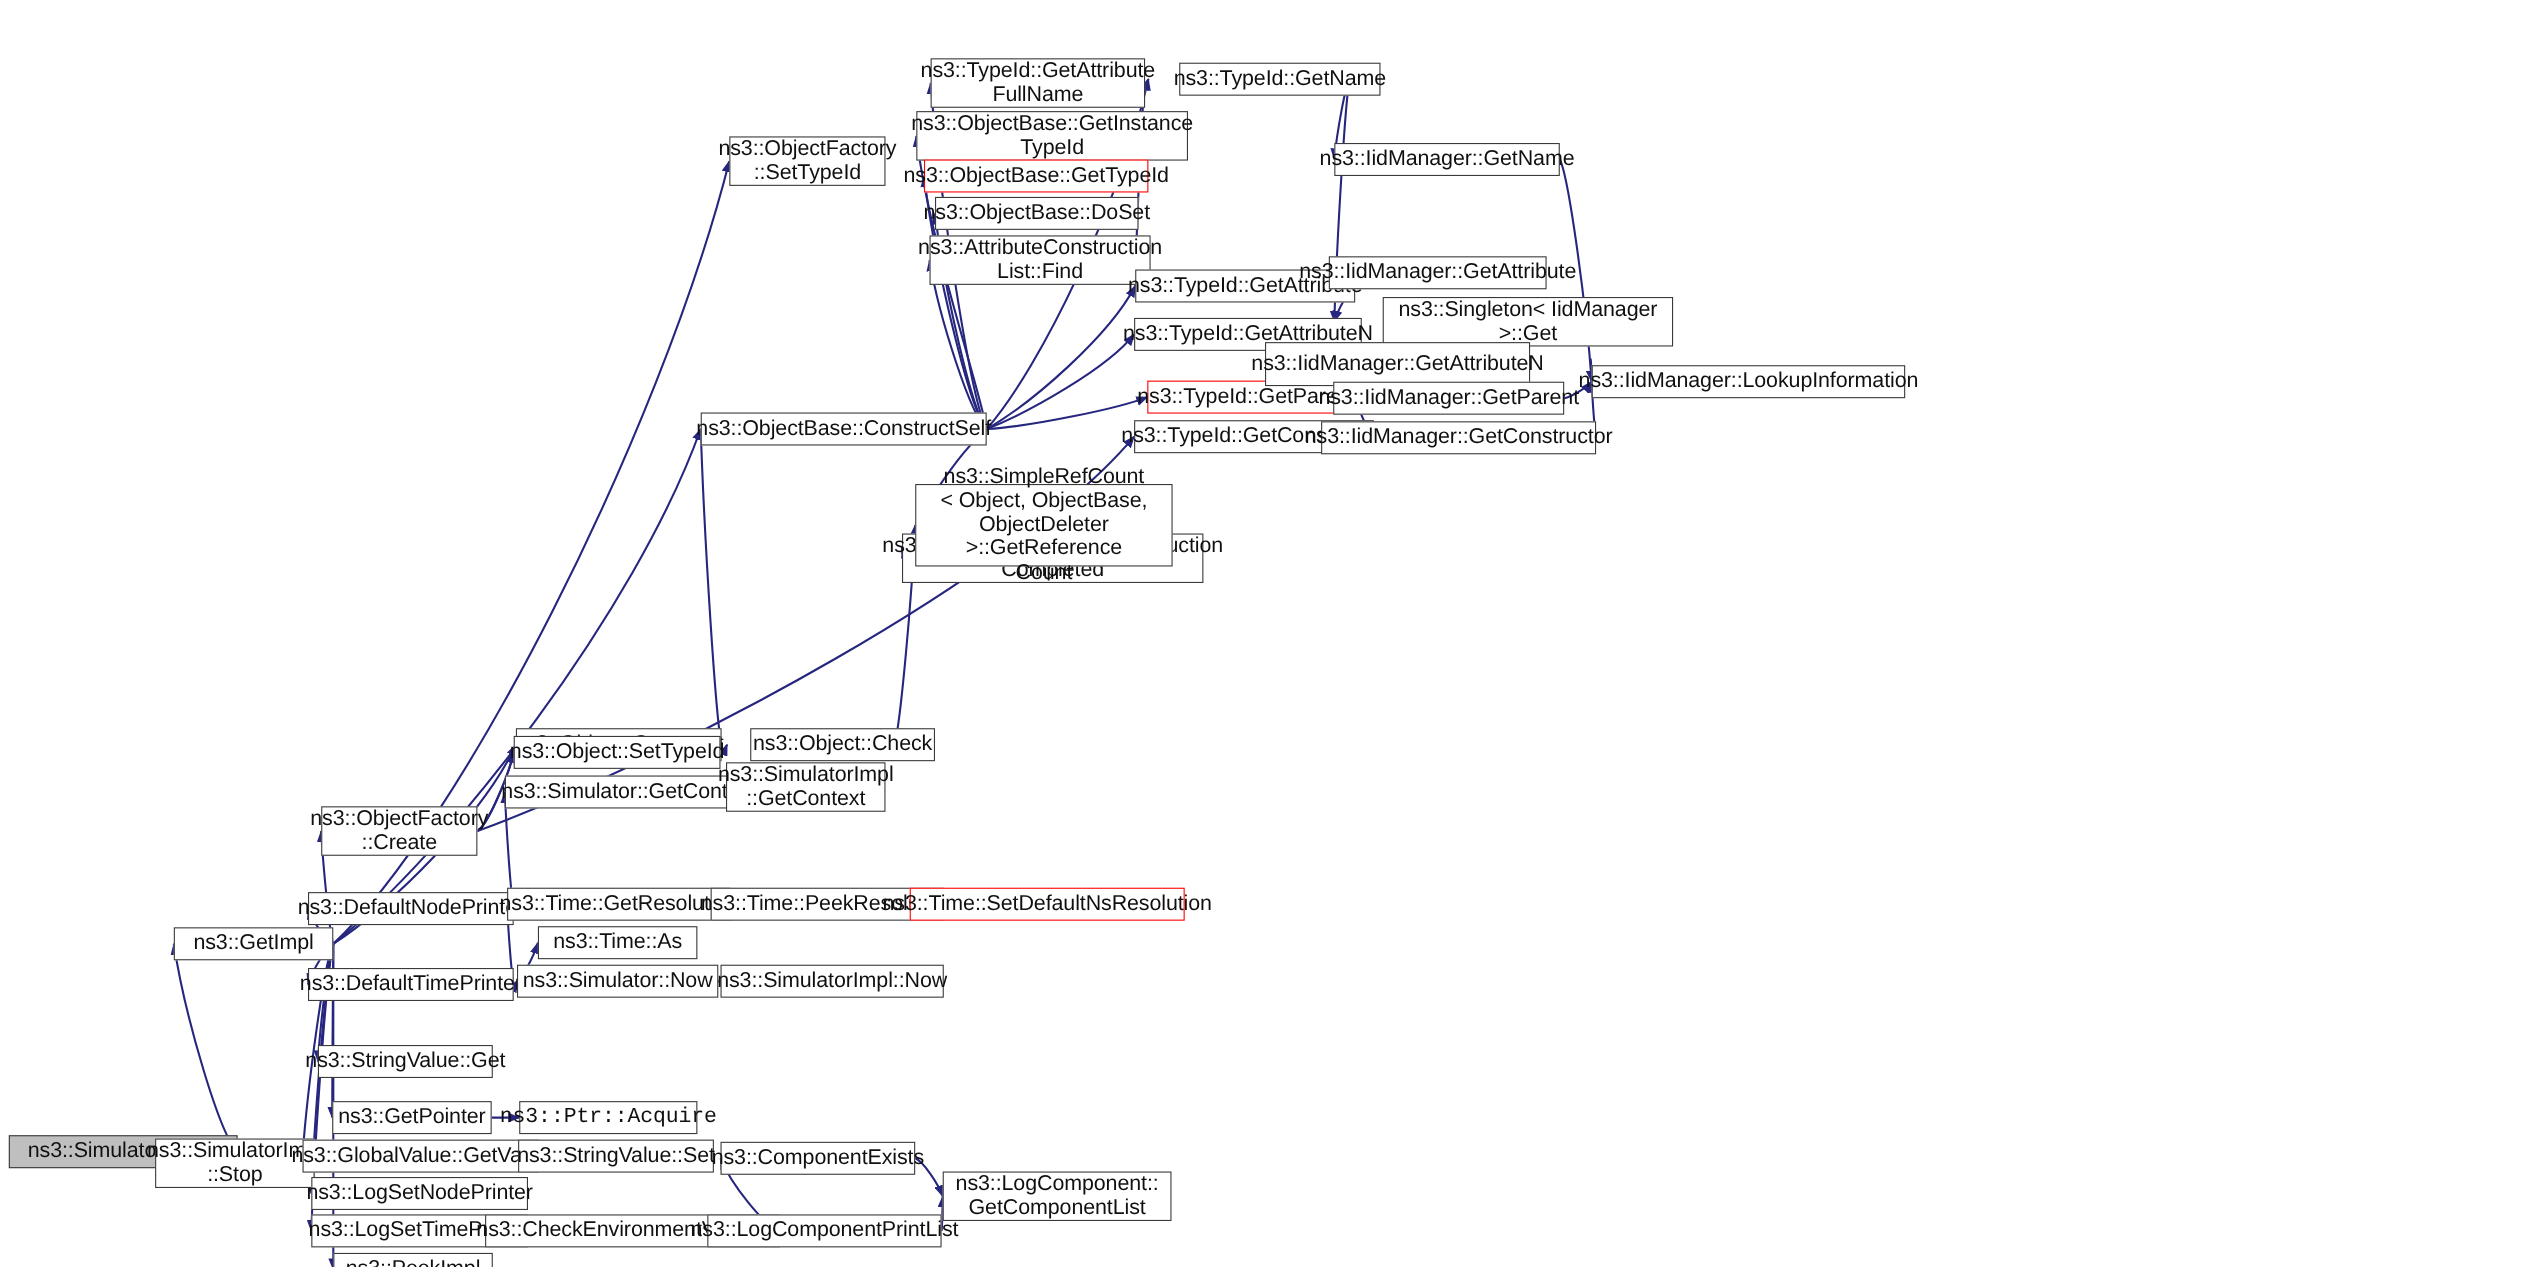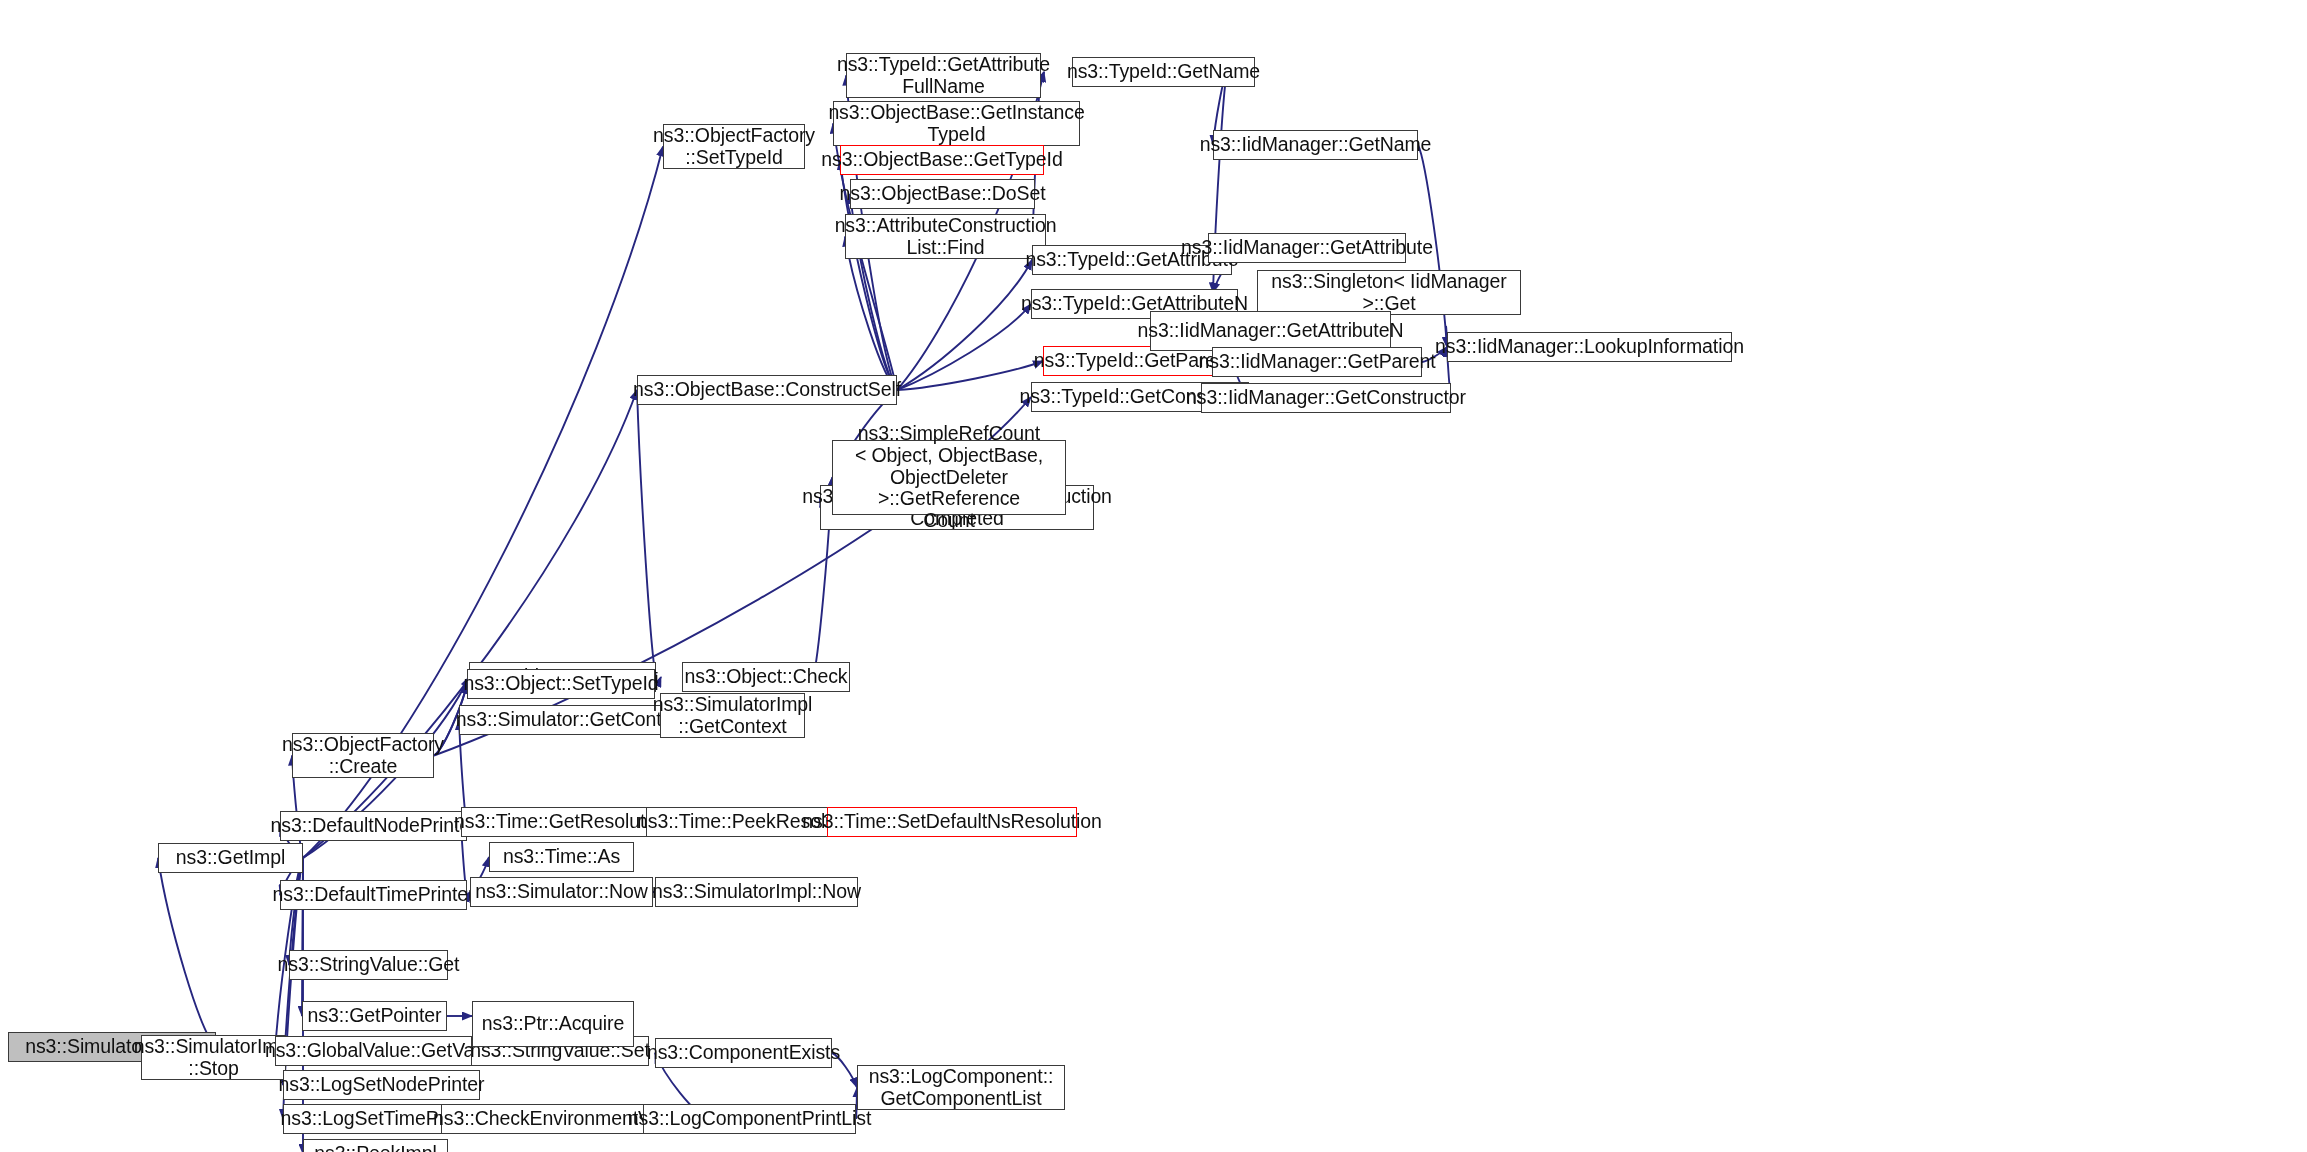--- a/index.html
+++ b/index.html
@@ -113,21 +113,21 @@
       <div class="node" style="left: 283px; top: 1070px; width: 197px; height: 30px;">ns3::LogSetNodePrinter</div>
       <div class="node" style="left: 283px; top: 1104px; width: 197px; height: 30px;">ns3::LogSetTimePrinter</div>
       <div class="node" style="left: 303px; top: 1139px; width: 145px; height: 30px;">ns3::PeekImpl</div>
       <div class="node" style="left: 469px; top: 662px; width: 187px; height: 30px;">ns3::Object::Construct</div>
       <div class="node" style="left: 467px; top: 669px; width: 188px; height: 30px;">ns3::Object::SetTypeId</div>
       <div class="node" style="left: 459px; top: 705px; width: 225px; height: 30px;">ns3::Simulator::GetContext</div>
       <div class="node" style="left: 461px; top: 807px; width: 203px; height: 30px;">ns3::Time::GetResolution</div>
       <div class="node" style="left: 489px; top: 842px; width: 145px; height: 30px;">ns3::Time::As</div>
       <div class="node" style="left: 470px; top: 877px; width: 183px; height: 30px;">ns3::Simulator::Now</div>
       <div class="node" style="left: 471px; top: 1036px; width: 178px; height: 30px; text-align: center;">ns3::StringValue::Set</div>
-      <div class="node" style="left: 472px; top: 1001px; width: 162px; height: 46px;">ns3::Ptr::Acquire</div>
+      <div class="node" style="left: 472px; top: 1001px; width: 162px; height: 30px; font-family: Liberation Mono, monospace;">ns3::Ptr::Acquire</div>
       <div class="node" style="left: 441px; top: 1104px; width: 268px; height: 30px;">ns3::CheckEnvironmentVariables</div>
       <div class="node" style="left: 663px; top: 124px; width: 142px; height: 45px;">ns3::ObjectFactory
 ::SetTypeId</div>
       <div class="node" style="left: 637px; top: 375px; width: 260px; height: 30px;">ns3::ObjectBase::ConstructSelf</div>
       <div class="node" style="left: 820px; top: 485px; width: 274px; height: 45px;">ns3::ObjectBase::NotifyConstruction
 Completed</div>
       <div class="node" style="left: 682px; top: 662px; width: 168px; height: 30px;">ns3::Object::Check</div>
       <div class="node" style="left: 660px; top: 693px; width: 145px; height: 45px;">ns3::SimulatorImpl
 ::GetContext</div>
       <div class="node" style="left: 646px; top: 807px; width: 212px; height: 30px;">ns3::Time::PeekResolution</div>

